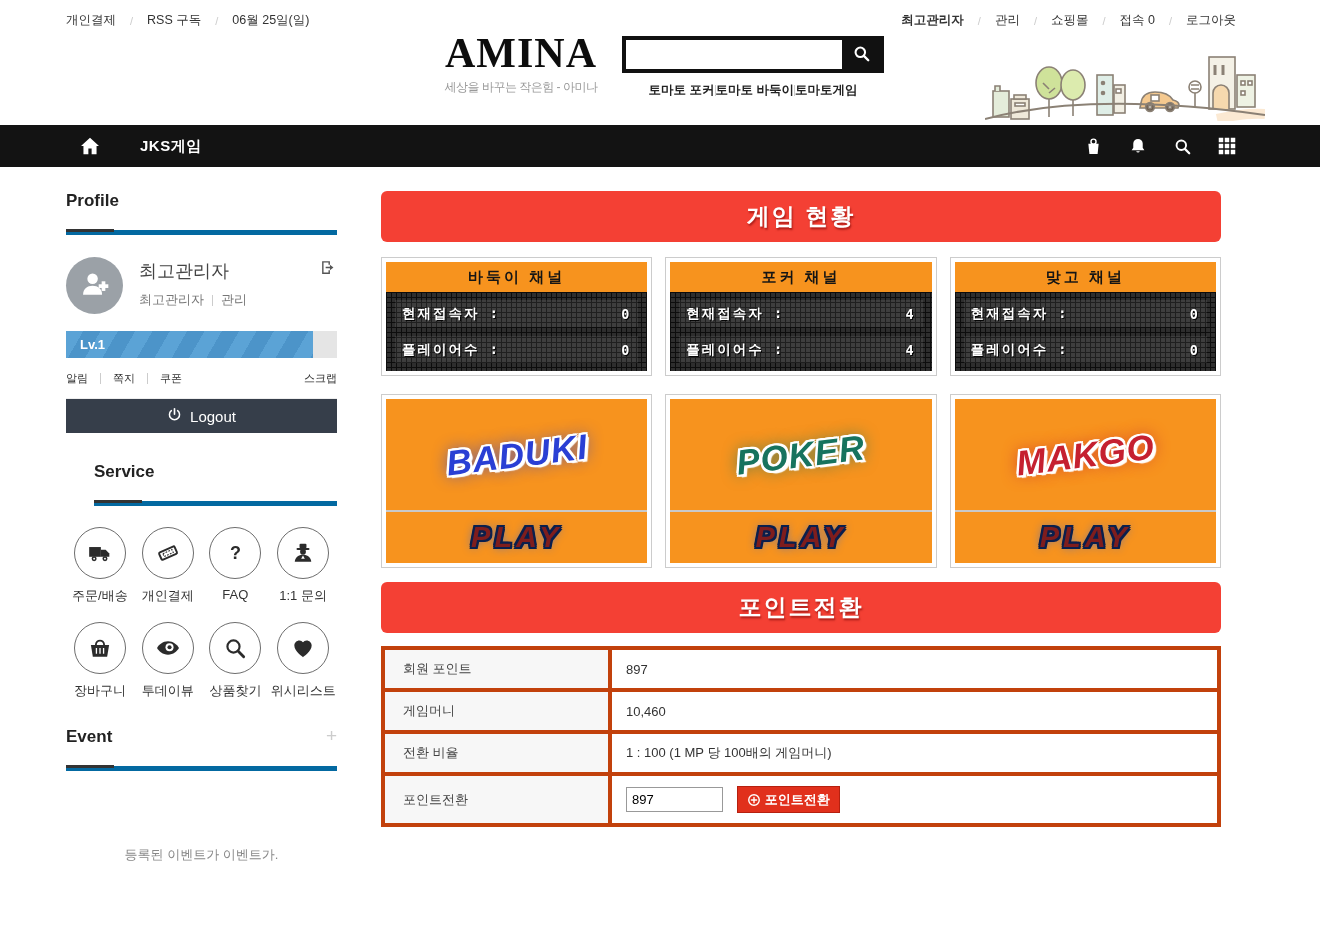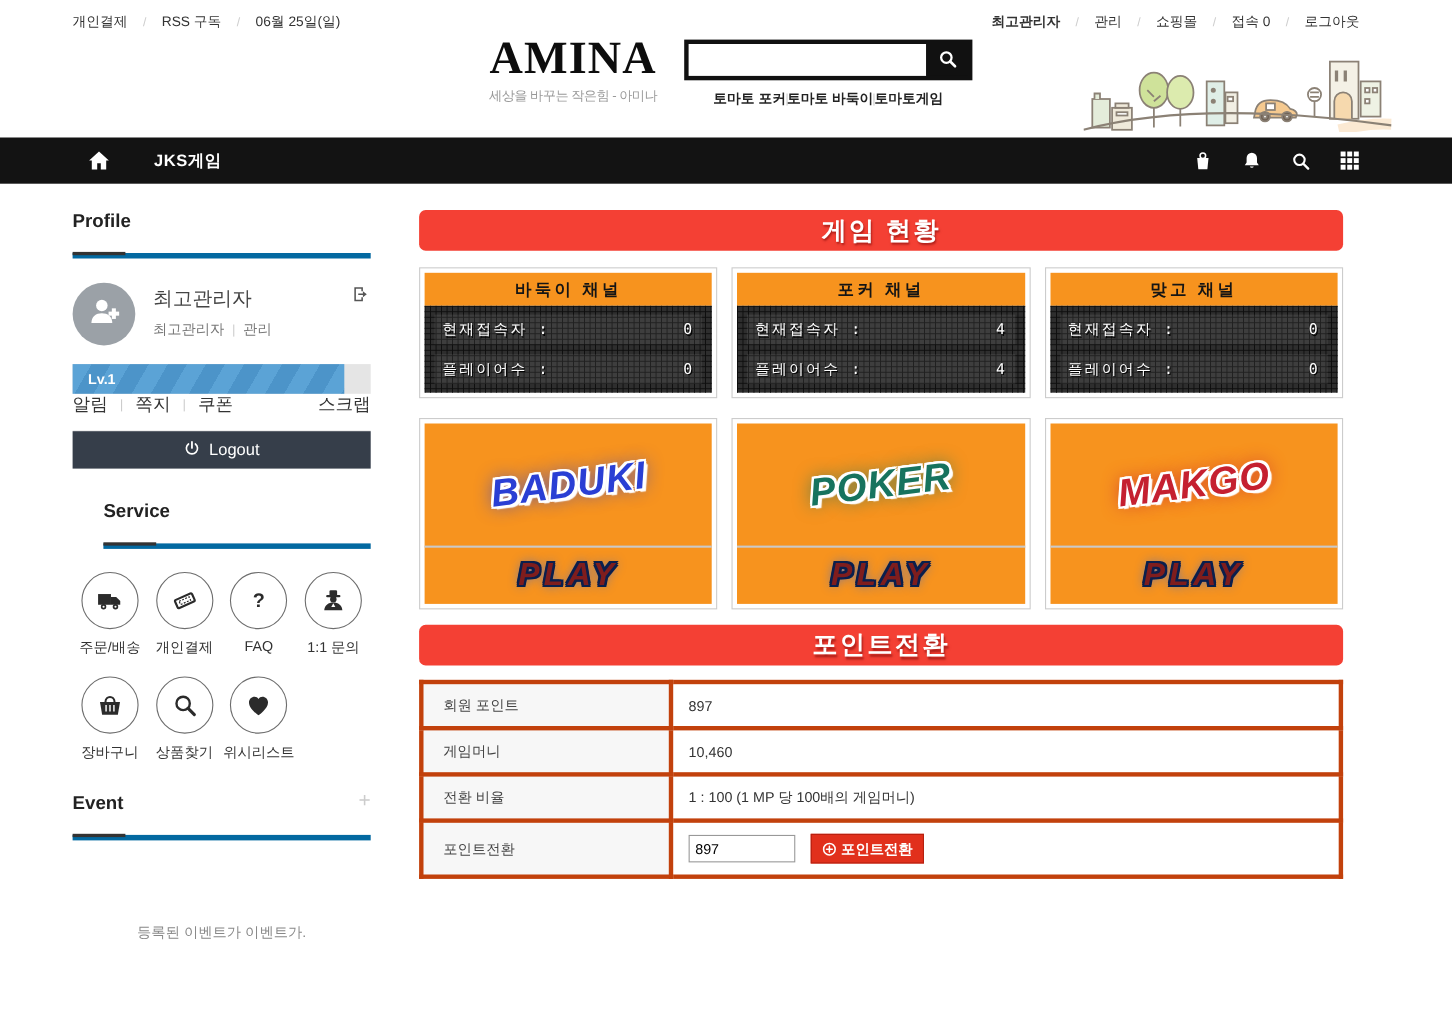--- a/index.html
+++ b/index.html
@@ -46,45 +46,45 @@
   .sec-head .plus { position:absolute; right:0; top:0; font-weight:300; font-size:19px; color:#ccc; cursor:pointer; line-height:18px; }
   .profile-box { position:relative; margin-top:22px; display:flex; align-items:flex-start; }
   .avatar { width:57px; height:57px; border-radius:50%; background:#9ba1a7; display:flex; align-items:center; justify-content:center; flex:0 0 57px; }
   .p-info { margin-left:16px; padding-top:2px; }
   .p-name { font-size:18px; color:#444; }
   .p-sub { margin-top:8px; font-size:13px; color:#777; display:flex; align-items:center; gap:8px; }
   .signout { position:absolute; right:0; top:2px; cursor:pointer; }
   .levelbar { margin-top:17px; height:27px; background:#e5e5e5; position:relative; }
   .level-fill { height:100%; background:repeating-linear-gradient(120deg,#5ba3d6 0 15px,#4c94c9 15px 30px); display:flex; align-items:center; }
   .level-label { color:#fff; font-weight:bold; font-size:13px; padding-left:14px; }
-  .quick-row { display:flex; align-items:center; gap:12px; font-size:16px; color:#333; padding-bottom:12px; border-bottom:1px solid #eee;justify-content:space-between; }
+  .quick-row { margin-top:13px; display:flex; align-items:center; gap:12px; font-size:11px; color:#333; padding-bottom:12px; border-bottom:1px solid #eee;justify-content:space-between; }
   .quick-row a { text-decoration:none; color:#333; cursor:pointer; }
   .quick-row .scrap { margin-left:auto; }
   .mp-row { padding:11px 0 13px; display:flex; align-items:center; font-size:13.5px; }
   .mp-label { margin-left:6px; color:#333; }
   .mp-value { margin-left:7px; color:#f23049; font-weight:bold; font-size:14px; }
   .mp-right { margin-left:auto; display:flex; align-items:center; gap:9px; font-size:13px; color:#999; }
   .mp-right a { color:#999; text-decoration:none; cursor:pointer; }
   .logout-btn { width:100%; height:34px; background:#363e4a; color:#fff; border:0; font-size:15px; display:flex; align-items:center; justify-content:center; gap:8px; cursor:pointer; }
   .svc-head { margin-top:29px;margin-left:28px; }
   .svc-grid { margin-top:21px; display:grid; grid-template-columns:repeat(4,1fr); row-gap:17px; }
   .svc-item { display:flex; flex-direction:column; align-items:center; cursor:pointer; }
   .svc-circle { width:52px; height:52px; border:1px solid #6d6d6d; border-radius:50%; display:flex; align-items:center; justify-content:center; }
   .svc-label { margin-top:8px; font-size:13px; color:#333; white-space:nowrap; }
   .event-head { margin-top:27px; }
   .empty-msg { margin:75px 0 78px; text-align:center; font-size:13px; color:#888; }
 
   
-  .banner { height:37px; background:#f44034; border-radius:6px; display:flex; align-items:center; justify-content:center; color:#fff; font-size:23px; font-weight:bold; letter-spacing:2px; text-shadow:1px 2px 2px rgba(110,0,0,.55); }
+  .banner { height:51px; background:#f44034; border-radius:6px; display:flex; align-items:center; justify-content:center; color:#fff; font-size:23px; font-weight:bold; letter-spacing:2px; text-shadow:1px 2px 2px rgba(110,0,0,.55); }
   .row3 { display:flex; gap:13px; }
   .channels { margin-top:15px; }
   .card { flex:1; border:1px solid #ccc; background:#fff; padding:4px; }
   .ch-head { background:#f7931e; height:30px; display:flex; align-items:center; justify-content:center; font-weight:bold; font-size:15px; color:#151515; letter-spacing:3px; }
   .ch-body { height:79px; background-color:#2e2e2e; background-image:linear-gradient(#0d0d0d 1px,transparent 1px),linear-gradient(90deg,#0d0d0d 1px,transparent 1px); background-size:5px 5px; padding:8px 9px; display:flex; flex-direction:column; justify-content:space-between; }
-  .dg-row { height:27px; background:rgba(255,255,255,.08); display:flex; align-items:center; justify-content:space-between; padding:0 7px; font-family:"DejaVu Sans Mono",monospace; font-weight:normal; color:#fff; font-size:13.5px; letter-spacing:2px; text-shadow:1px 1px 0 rgba(0,0,0,.9); }
+  .dg-row { height:27px; background:rgba(255,255,255,.08); display:flex; align-items:center; justify-content:space-between; padding:0 7px; font-family:"DejaVu Sans Mono",monospace; font-weight:bold; color:#fff; font-size:13.5px; letter-spacing:2px; text-shadow:1px 1px 0 rgba(0,0,0,.9); }
   .games { margin-top:18px; }
   .game-top { height:113px; background:#f7931e; display:flex; align-items:center; justify-content:center; border-bottom:2px solid #c9c9c9; cursor:pointer; }
   .game-logo { font-style:italic; font-weight:bold; font-size:35px; letter-spacing:1px; transform:rotate(-7deg); text-shadow:2px 0 0 #fff,-2px 0 0 #fff,0 2px 0 #fff,0 -2px 0 #fff,2px 2px 0 #fff,-2px -2px 0 #fff,2px -2px 0 #fff,-2px 2px 0 #fff,3px 3px 1px #fff,0 0 16px; }
   .game-bottom { height:51px; background:#f7931e; display:flex; align-items:center; justify-content:center; }
   .play-btn { font-style:italic; font-weight:bold; font-size:29px; letter-spacing:4px; color:#7f1d1d; cursor:pointer; text-shadow:2px 0 0 #0a1f4d,-2px 0 0 #0a1f4d,0 2px 0 #0a1f4d,0 -2px 0 #0a1f4d,2px 2px 0 #0a1f4d,-2px -2px 0 #0a1f4d,2px -2px 0 #0a1f4d,-2px 2px 0 #0a1f4d,0 0 10px rgba(40,100,230,.9); }
   .pt-banner { margin-top:14px; }
   .pt-table { margin-top:13px; width:100%; border-collapse:collapse; border:1px solid #ccc; font-size:13px; }
   .pt-table td { border:4px solid #c2410c; }
   .td-label { width:227px; background:#f7f7f7; color:#444; padding:10px 0 10px 18px; }
   .td-value { color:#333; padding:10px 0 10px 14px; }
@@ -350,20 +350,30 @@
                 <path d="M8.2 9.3C8.2 3.8 15.8 3.8 15.8 9.3" fill="none" stroke="#2b2b2b" stroke-width="1.7"></path>
                 <path d="M3.6 9.3h16.8L18.6 20H5.4z" fill="#2b2b2b"></path>
                 <path d="M8.7 12v5.4 M12 12v5.4 M15.3 12v5.4" stroke="#fff" stroke-width="1.2"></path>
               </svg>
           </span>
           <span class="svc-label">장바구니</span>
         </div>
         <div class="svc-item">
           <span class="svc-circle">
             <svg width="26" height="26" viewBox="0 0 24 24">
+                <path d="M12 5.8C7.2 5.8 3.4 9.1 1.9 12c1.5 2.9 5.3 6.2 10.1 6.2S20.6 14.9 22.1 12C20.6 9.1 16.8 5.8 12 5.8z" fill="#2b2b2b"></path>
+                <circle cx="13.4" cy="11.3" r="3.7" fill="#fff"></circle>
+                <circle cx="13.4" cy="11.3" r="1.9" fill="#2b2b2b"></circle>
+              </svg>
+          </span>
+          <span class="svc-label">투데이뷰</span>
+        </div>
+        <div class="svc-item">
+          <span class="svc-circle">
+            <svg width="26" height="26" viewBox="0 0 24 24">
                 <circle cx="10.6" cy="10.6" r="5.6" fill="none" stroke="#2b2b2b" stroke-width="2"></circle>
                 <line x1="14.8" y1="14.8" x2="20" y2="20" stroke="#2b2b2b" stroke-width="2.6" stroke-linecap="round"></line>
               </svg>
           </span>
           <span class="svc-label">상품찾기</span>
         </div>
         <div class="svc-item">
           <span class="svc-circle">
             <svg width="26" height="26" viewBox="0 0 24 24">
                 <path d="M12 20.5S4 15.2 4 9.8C4 7 6.2 5 8.7 5c1.4 0 2.6.7 3.3 1.8C12.7 5.7 13.9 5 15.3 5 17.8 5 20 7 20 9.8c0 5.4-8 10.7-8 10.7z" fill="#2b2b2b"></path>

